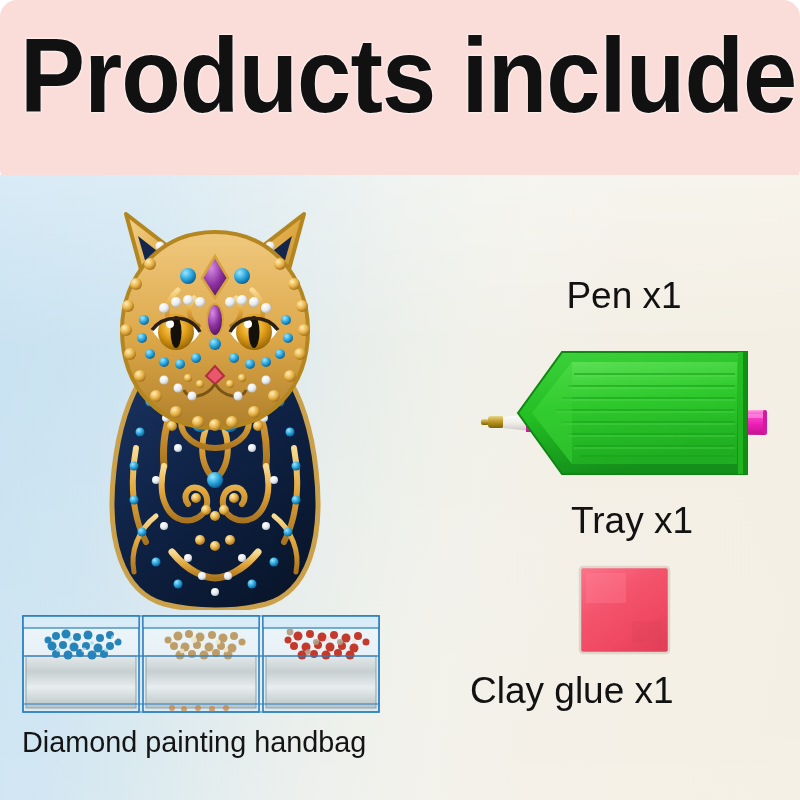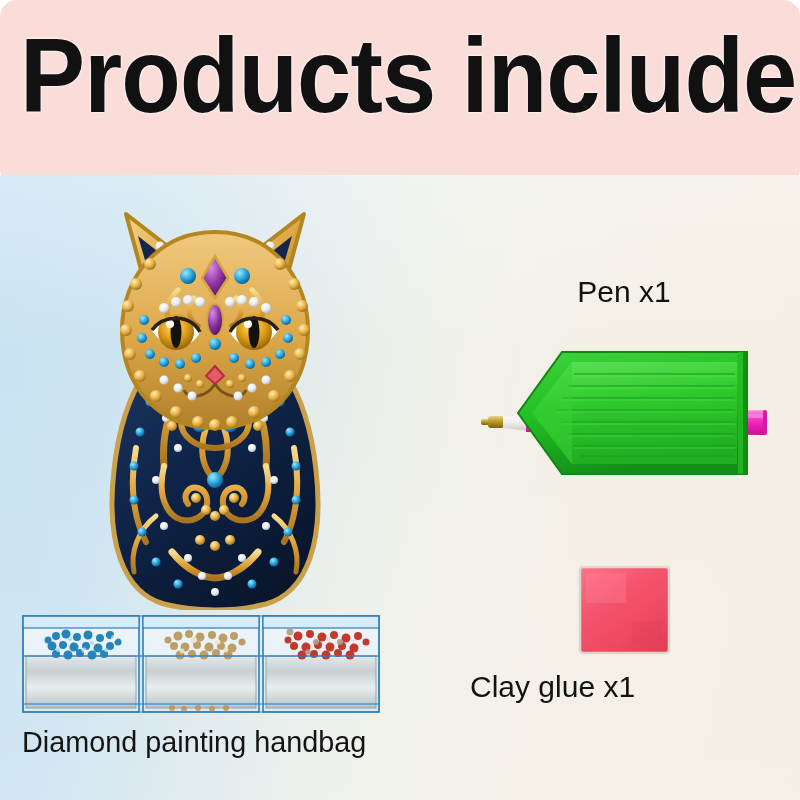--- a/index.html
+++ b/index.html
@@ -75,21 +75,21 @@
     position:absolute;left:481px;top:231px;width:286px;height:33px;
   }
   .pen-svg{display:block;width:286px;height:33px;}
 
   #pen-label{
     position:absolute;left:481px;top:100px;width:286px;
     text-align:center;
   }
   .item-label{
     font-family:"Liberation Sans","DejaVu Sans",sans-serif;
-    font-size:30px;font-weight:400;color:#121212;
+    font-size:37px;font-weight:400;color:#121212;
     white-space:nowrap;letter-spacing:0px;
   }
 
   
   #tray{
     position:absolute;left:516px;top:175px;width:233px;height:126px;
   }
   .tray-svg{display:block;width:233px;height:126px;}
 
   #tray-label{position:absolute;left:487px;top:325px;width:290px;text-align:center;}
@@ -587,20 +587,23 @@
           <path d="M52 86 L219 86"></path>
           <path d="M58 98 L219 98"></path>
         </g>
 
         <path d="M16 63 L56 12 L56 114 Z" fill="#37cf33" opacity="0.5"></path>
 
         <rect x="222" y="2" width="9" height="122" fill="#23ba22" opacity="0.85"></rect>
         <rect x="227" y="2" width="4" height="122" fill="#0d7f10" opacity="0.7"></rect>
       </svg>
     </div>
+    <div id="tray-label" class="lbl">
+      <span class="item-label">Tray  x1</span>
+    </div>
 
     <div id="glue">
       <svg class="glue-svg" viewBox="0 0 93 90" xmlns="http://www.w3.org/2000/svg">
         <defs>
           <linearGradient id="gGlue" x1="0.15" y1="0" x2="0.85" y2="1">
             <stop offset="0%" stop-color="#fb6f87"></stop>
             <stop offset="35%" stop-color="#f4546d"></stop>
             <stop offset="70%" stop-color="#ef4963"></stop>
             <stop offset="100%" stop-color="#e23f58"></stop>
           </linearGradient>

